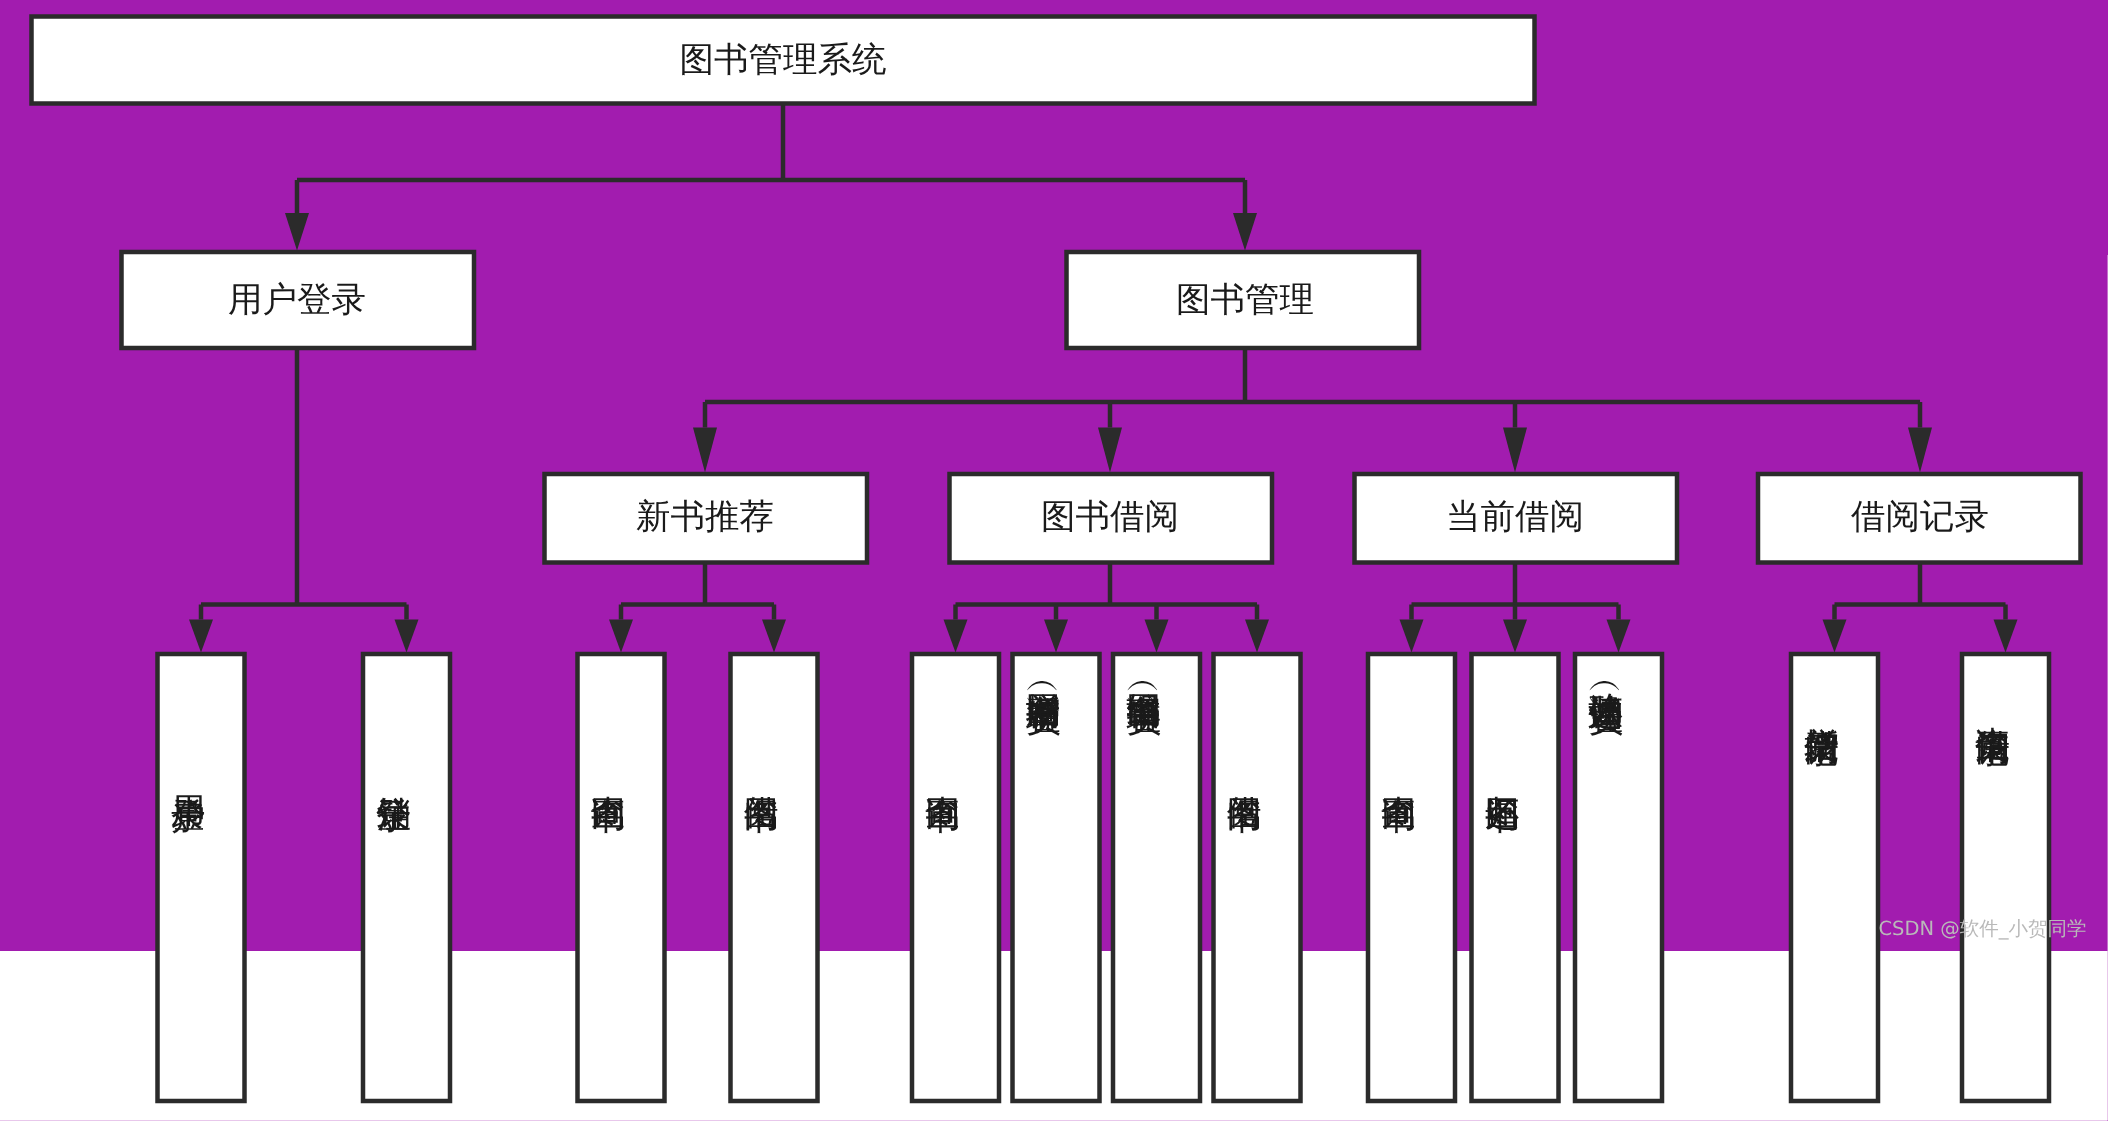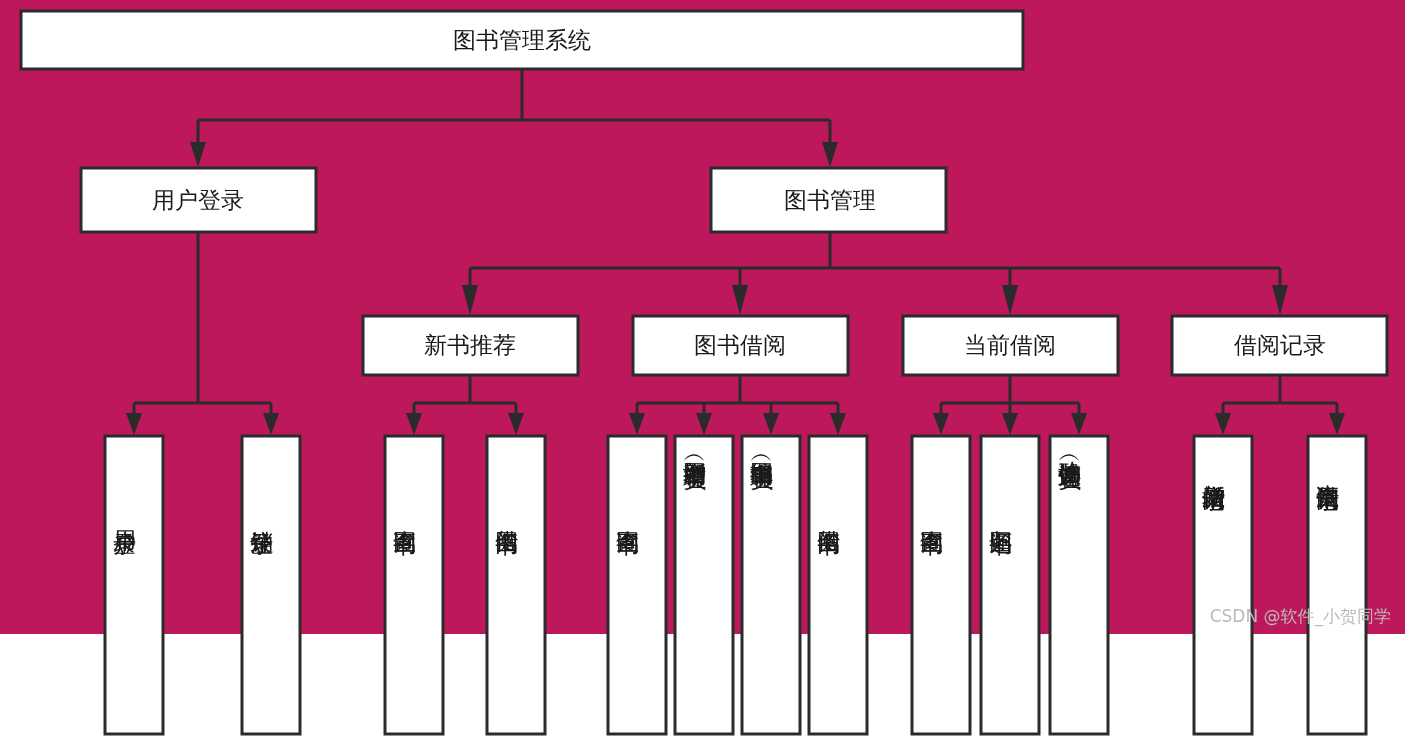--- a/index.html
+++ b/index.html
@@ -11,21 +11,21 @@
   body {
     font-family: "DejaVu Sans", "Liberation Sans", sans-serif;
     width: 1405px;
     height: 747px;
     overflow: hidden;
   }
   #diagram-root {
     position: relative;
     width: 1405px;
     height: 634px;
-    background: #be185d;
+    background: #a21caf;
   }
   svg#flowchart {
     position: absolute;
     left: 0;
     top: 0;
     width: 1405px;
     height: 747px;
     display: block;
   }
   .node-box {
@@ -58,21 +58,21 @@
     text-orientation: upright;
     dominant-baseline: hanging;
     text-anchor: start;
     letter-spacing: 1px;
   }
   .watermark {
     position: absolute;
     right: 14px;
     bottom: 6px;
     font-family: "DejaVu Sans", "Liberation Sans", sans-serif;
-    font-size: 17px;
+    font-size: 13px;
     color: #b9b9b9;
     white-space: nowrap;
     pointer-events: none;
     user-select: none;
   }
 </style>
 </head>
 <body>
 
 <div id="diagram-root">

